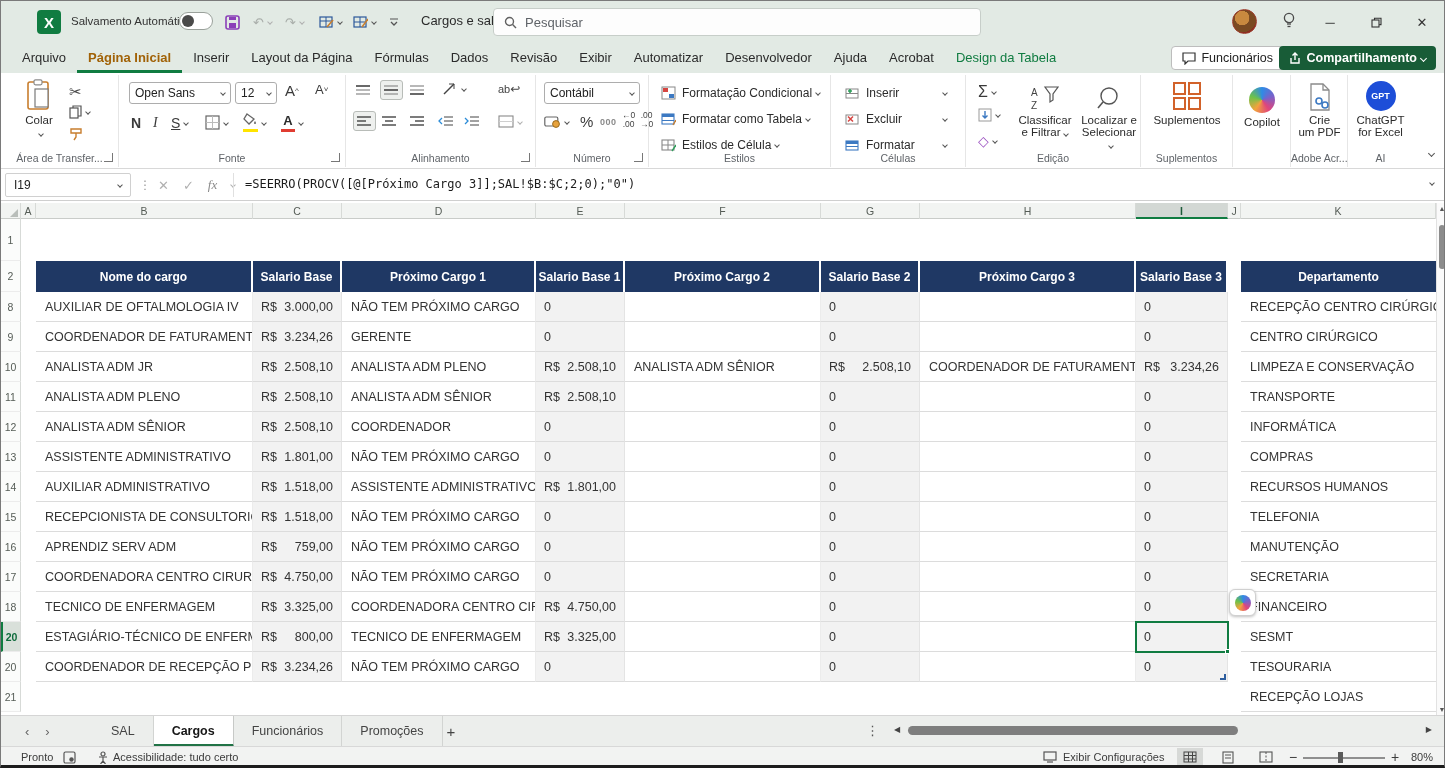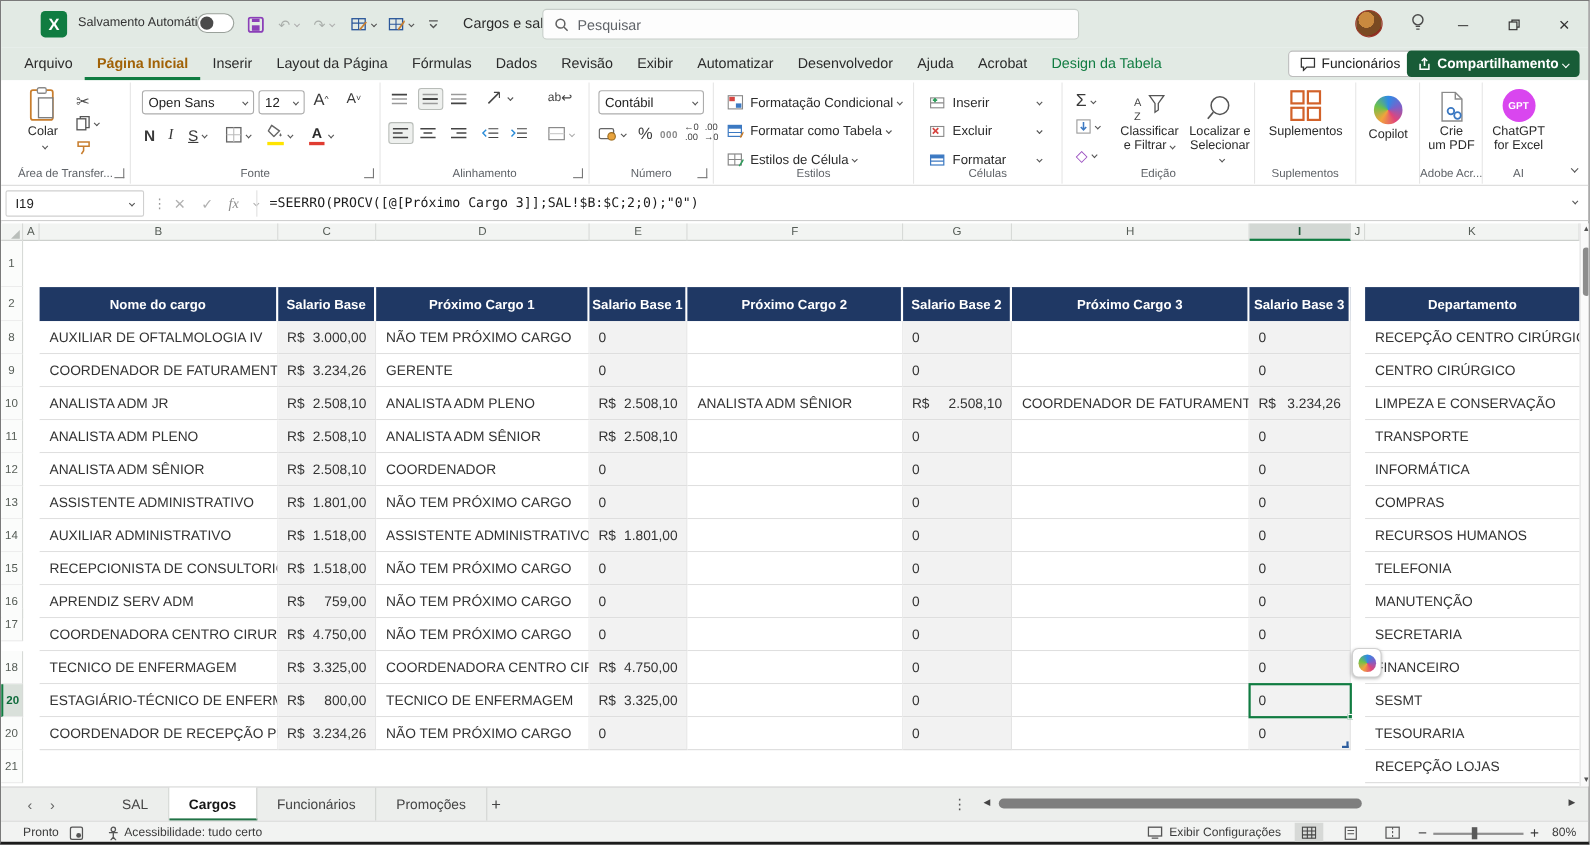--- a/index.html
+++ b/index.html
@@ -521,21 +521,21 @@
             </svg>
           </div>
         <span>Crie</span><br><span>um PDF</span>
       </div>
       <div class="glabel">Adobe Acr...</div>
     </div>
 
     <div class="rgroup" style="left:1347px;width:65px;border-right:none">
       <div class="bigbtn" style="left:6px;top:4px;width:53px">
         <div class="bic">
-            <div style="width:30px;height:30px;border-radius:50%;background:#d946ef;color:#fff;font-size:9px;font-weight:bold;display:flex;align-items:center;justify-content:center">GPT</div>
+            <div style="width:30px;height:30px;border-radius:50%;background:#1d4ed8;color:#fff;font-size:9px;font-weight:bold;display:flex;align-items:center;justify-content:center">GPT</div>
           </div>
         <span>ChatGPT</span><br><span>for Excel</span>
       </div>
       <div class="glabel">AI</div>
     </div>
 
     <span class="chv" style="position:absolute;left:1424px;top:78px"></span>
   </div>
 
   <div id="fbar">
@@ -575,21 +575,21 @@
         <div class="rn" style="top:58px;height:31px">2</div>
         <div class="rn" style="top:89px;height:30px">8</div>
         <div class="rn" style="top:119px;height:30px">9</div>
         <div class="rn" style="top:149px;height:30px">10</div>
         <div class="rn" style="top:179px;height:30px">11</div>
         <div class="rn" style="top:209px;height:30px">12</div>
         <div class="rn" style="top:239px;height:30px">13</div>
         <div class="rn" style="top:269px;height:30px">14</div>
         <div class="rn" style="top:299px;height:30px">15</div>
         <div class="rn" style="top:329px;height:30px">16</div>
-        <div class="rn" style="top:350px;height:30px">17</div>
+        <div class="rn" style="top:359px;height:30px">17</div>
         <div class="rn" style="top:389px;height:30px">18</div>
         <div class="rn sel" style="top:419px;height:30px">20</div>
         <div class="rn" style="top:449px;height:30px">20</div>
         <div class="rn" style="top:479px;height:30px">21</div>
       </div>
     <div id="tcells">
         <div class="th" style="left:35px;top:58px;width:217px;height:31px">Nome do cargo</div>
         <div class="th" style="left:252px;top:58px;width:89px;height:31px">Salario Base</div>
         <div class="th" style="left:341px;top:58px;width:194px;height:31px">Próximo Cargo 1</div>
         <div class="th" style="left:535px;top:58px;width:89px;height:31px">Salario Base 1</div>

